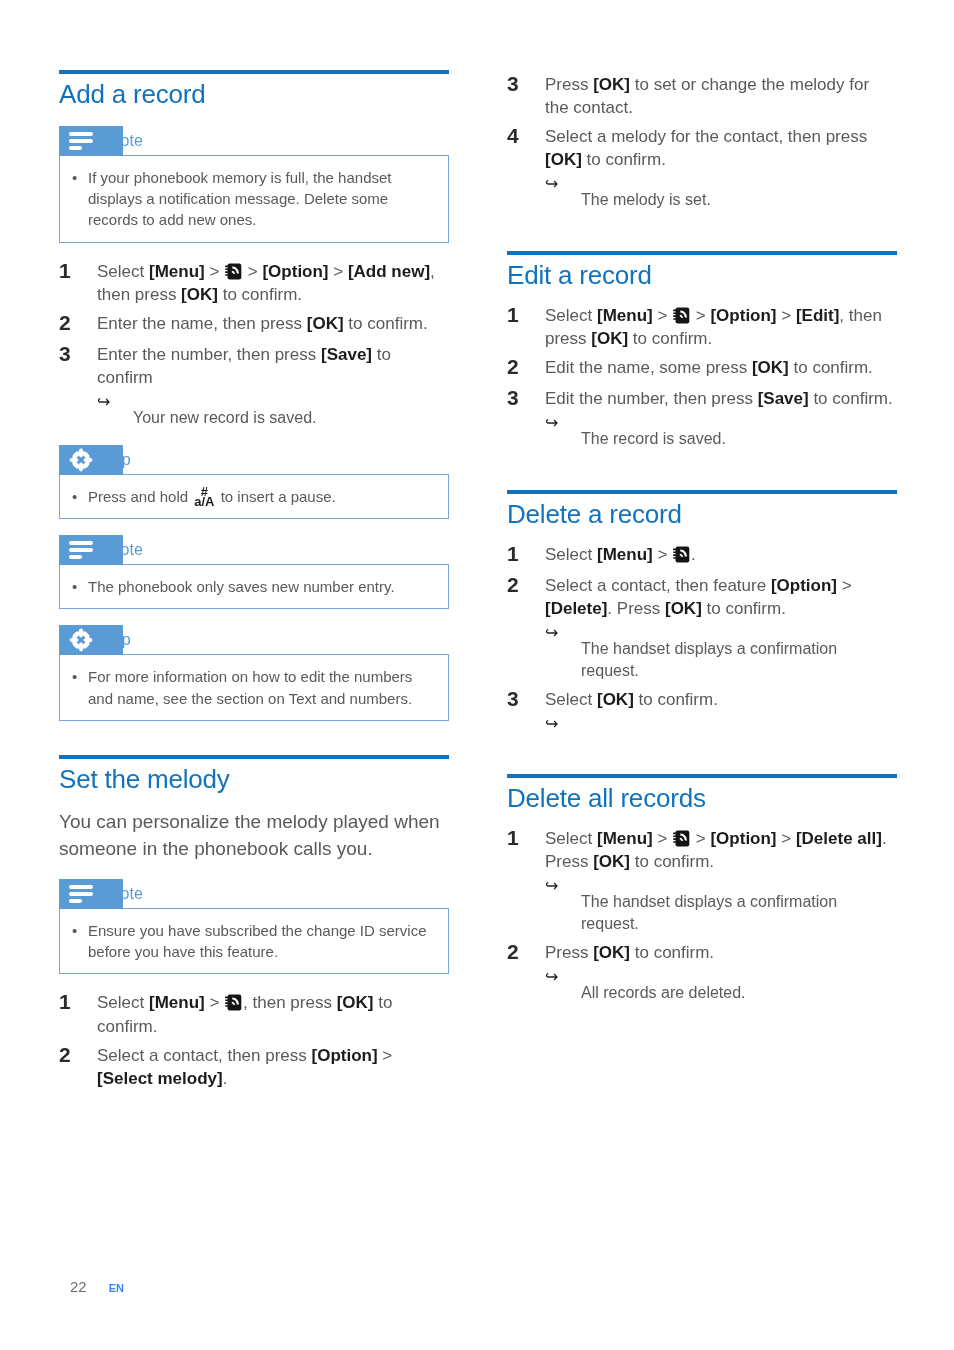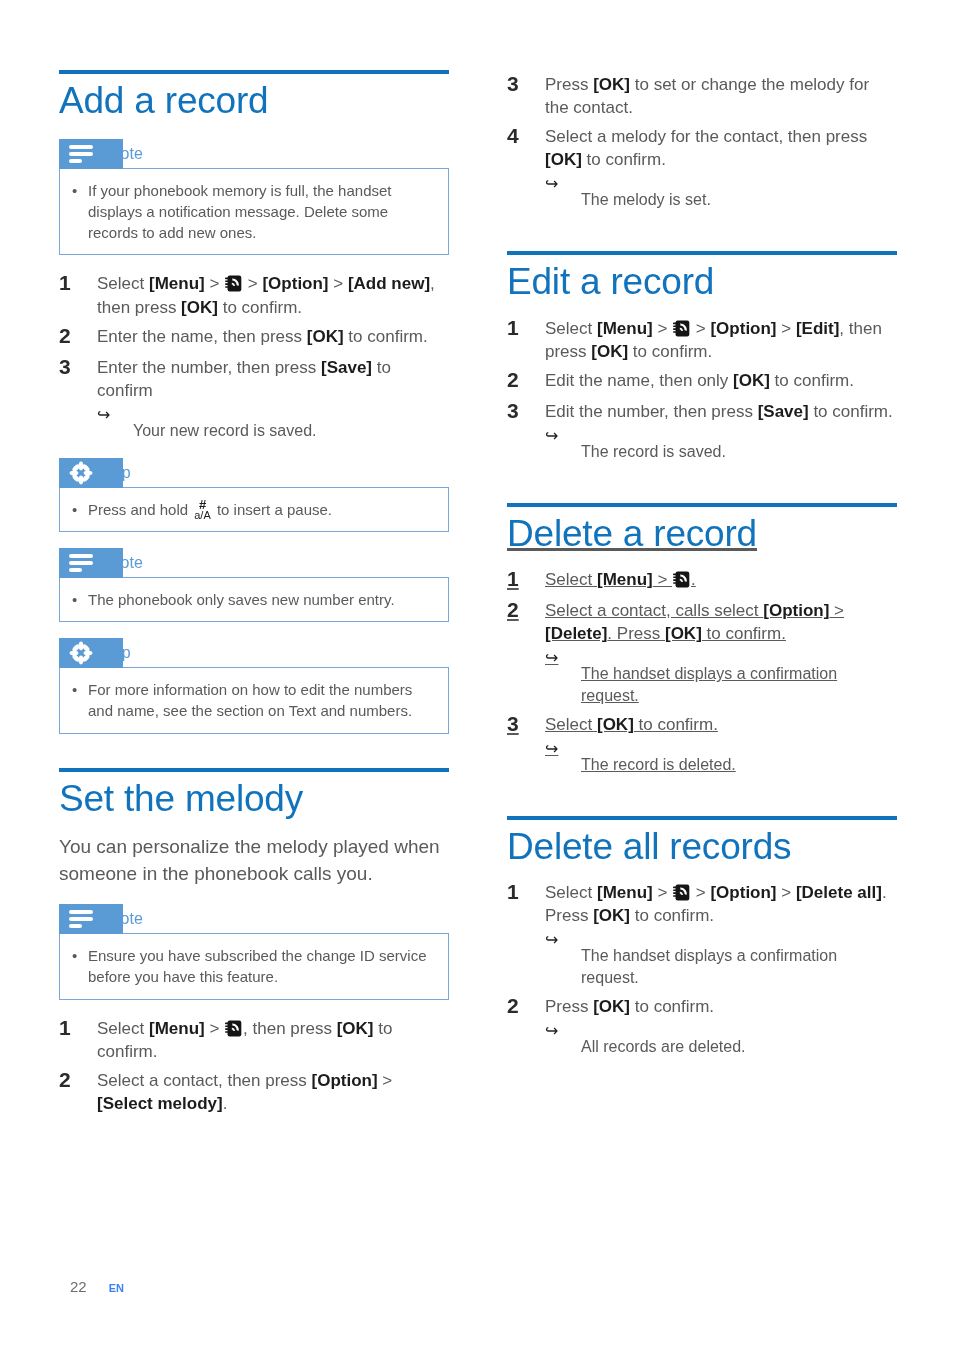--- a/index.html
+++ b/index.html
@@ -32,21 +32,21 @@
 
   
   .sect-rule {
     height: 4px;
     background: #1273bd;
     width: 100%;
     margin: 0 0 6px 0;
   }
   .sect-title {
     color: #1273bd;
-    font-size: 37px;
+    font-size: 26px;
     font-weight: 400;
     letter-spacing: -0.2px;
     line-height: 1.15;
     margin: 0 0 10px 0;
     padding: 0;
   }
 
   
   .intro {
     font-size: 19px;
@@ -167,22 +167,22 @@
     color: #1c1c1c;
   }
   .keyglyph .k-top {
     display: block;
     font-size: 13px;
     font-weight: bold;
     line-height: 10px;
   }
   .keyglyph .k-bot {
     display: block;
-    font-size: 11px;
-    font-weight: normal;
+    font-size: 13px;
+    font-weight: bold;
     line-height: 10px;
   }
 
   
   .footer {
     position: absolute;
     left: 70px;
     top: 1278px;
     display: flex;
     align-items: baseline;
@@ -425,71 +425,70 @@
                   <rect x="0" y="9.8" width="5" height="1.9" rx="0.9" fill="#151515"></rect>
                   <rect x="0" y="13.2" width="5" height="1.9" rx="0.9" fill="#151515"></rect>
                   <path d="M8.4 4.2c2.2-.1 4.4.8 5.9 2.5 1.5 1.6 2.2 3.8 1.9 5.9l-2.5-.6c.1-1.3-.3-2.6-1.2-3.6-.9-1-2.2-1.6-3.6-1.6z" fill="#ffffff"></path>
                   <path d="M8.0 9.0c1.1 0 2.1.4 2.8 1.2.7.8 1.0 1.8.9 2.8l-2.3-.5c0-.3-.1-.6-.3-.8-.3-.3-.7-.5-1.1-.5z" fill="#ffffff"></path>
                 </svg><span> &gt; </span><b>[Option]</b><span> &gt; </span><b>[Edit]</b><span>, then press </span><b>[OK]</b><span> to confirm.</span></div>
             </div>
           </div>
           <div class="step">
             <div class="step-num">2</div>
             <div class="step-body">
-              <div><span>Edit the name, then only </span><b>[OK]</b><span> to confirm.</span></div>
+              <div><span>Edit the name, some press </span><b>[OK]</b><span> to confirm.</span></div>
             </div>
           </div>
           <div class="step">
             <div class="step-num">3</div>
             <div class="step-body">
               <div><span>Edit the number, then press </span><b>[Save]</b><span> to confirm.</span></div>
               <div class="result">
                 <div class="result-arrow">↪</div>
                 <div class="result-txt">The record is saved.</div>
               </div>
             </div>
           </div>
         </div>
     </div>
 
-    <div style="margin-top:40px;text-decoration:underline;">
+    <div style="margin-top:40px;">
       <div class="sect-rule"></div>
       <h1 class="sect-title">Delete a record</h1>
       <div class="steps">
           <div class="step">
             <div class="step-num">1</div>
             <div class="step-body">
               <div><span>Select </span><b>[Menu]</b><span> &gt; </span><svg class="pb-icon" viewBox="0 0 20 20">
                   <rect x="3" y="0.6" width="16.2" height="18.8" rx="2.6" fill="#151515"></rect>
                   <rect x="0" y="3.0" width="5" height="1.9" rx="0.9" fill="#151515"></rect>
                   <rect x="0" y="6.4" width="5" height="1.9" rx="0.9" fill="#151515"></rect>
                   <rect x="0" y="9.8" width="5" height="1.9" rx="0.9" fill="#151515"></rect>
                   <rect x="0" y="13.2" width="5" height="1.9" rx="0.9" fill="#151515"></rect>
                   <path d="M8.4 4.2c2.2-.1 4.4.8 5.9 2.5 1.5 1.6 2.2 3.8 1.9 5.9l-2.5-.6c.1-1.3-.3-2.6-1.2-3.6-.9-1-2.2-1.6-3.6-1.6z" fill="#ffffff"></path>
                   <path d="M8.0 9.0c1.1 0 2.1.4 2.8 1.2.7.8 1.0 1.8.9 2.8l-2.3-.5c0-.3-.1-.6-.3-.8-.3-.3-.7-.5-1.1-.5z" fill="#ffffff"></path>
                 </svg><span>.</span></div>
             </div>
           </div>
           <div class="step">
             <div class="step-num">2</div>
             <div class="step-body">
-              <div><span>Select a contact, calls select </span><b>[Option]</b><span> &gt; </span><b>[Delete]</b><span>. Press </span><b>[OK]</b><span> to confirm.</span></div>
+              <div><span>Select a contact, then feature </span><b>[Option]</b><span> &gt; </span><b>[Delete]</b><span>. Press </span><b>[OK]</b><span> to confirm.</span></div>
               <div class="result">
                 <div class="result-arrow">↪</div>
                 <div class="result-txt">The handset displays a confirmation request.</div>
               </div>
             </div>
           </div>
           <div class="step">
             <div class="step-num">3</div>
             <div class="step-body">
               <div><span>Select </span><b>[OK]</b><span> to confirm.</span></div>
               <div class="result">
                 <div class="result-arrow">↪</div>
-                <div class="result-txt">The record is deleted.</div>
               </div>
             </div>
           </div>
         </div>
     </div>
 
     <div style="margin-top:40px;">
       <div class="sect-rule"></div>
       <h1 class="sect-title">Delete all records</h1>
       <div class="steps">

